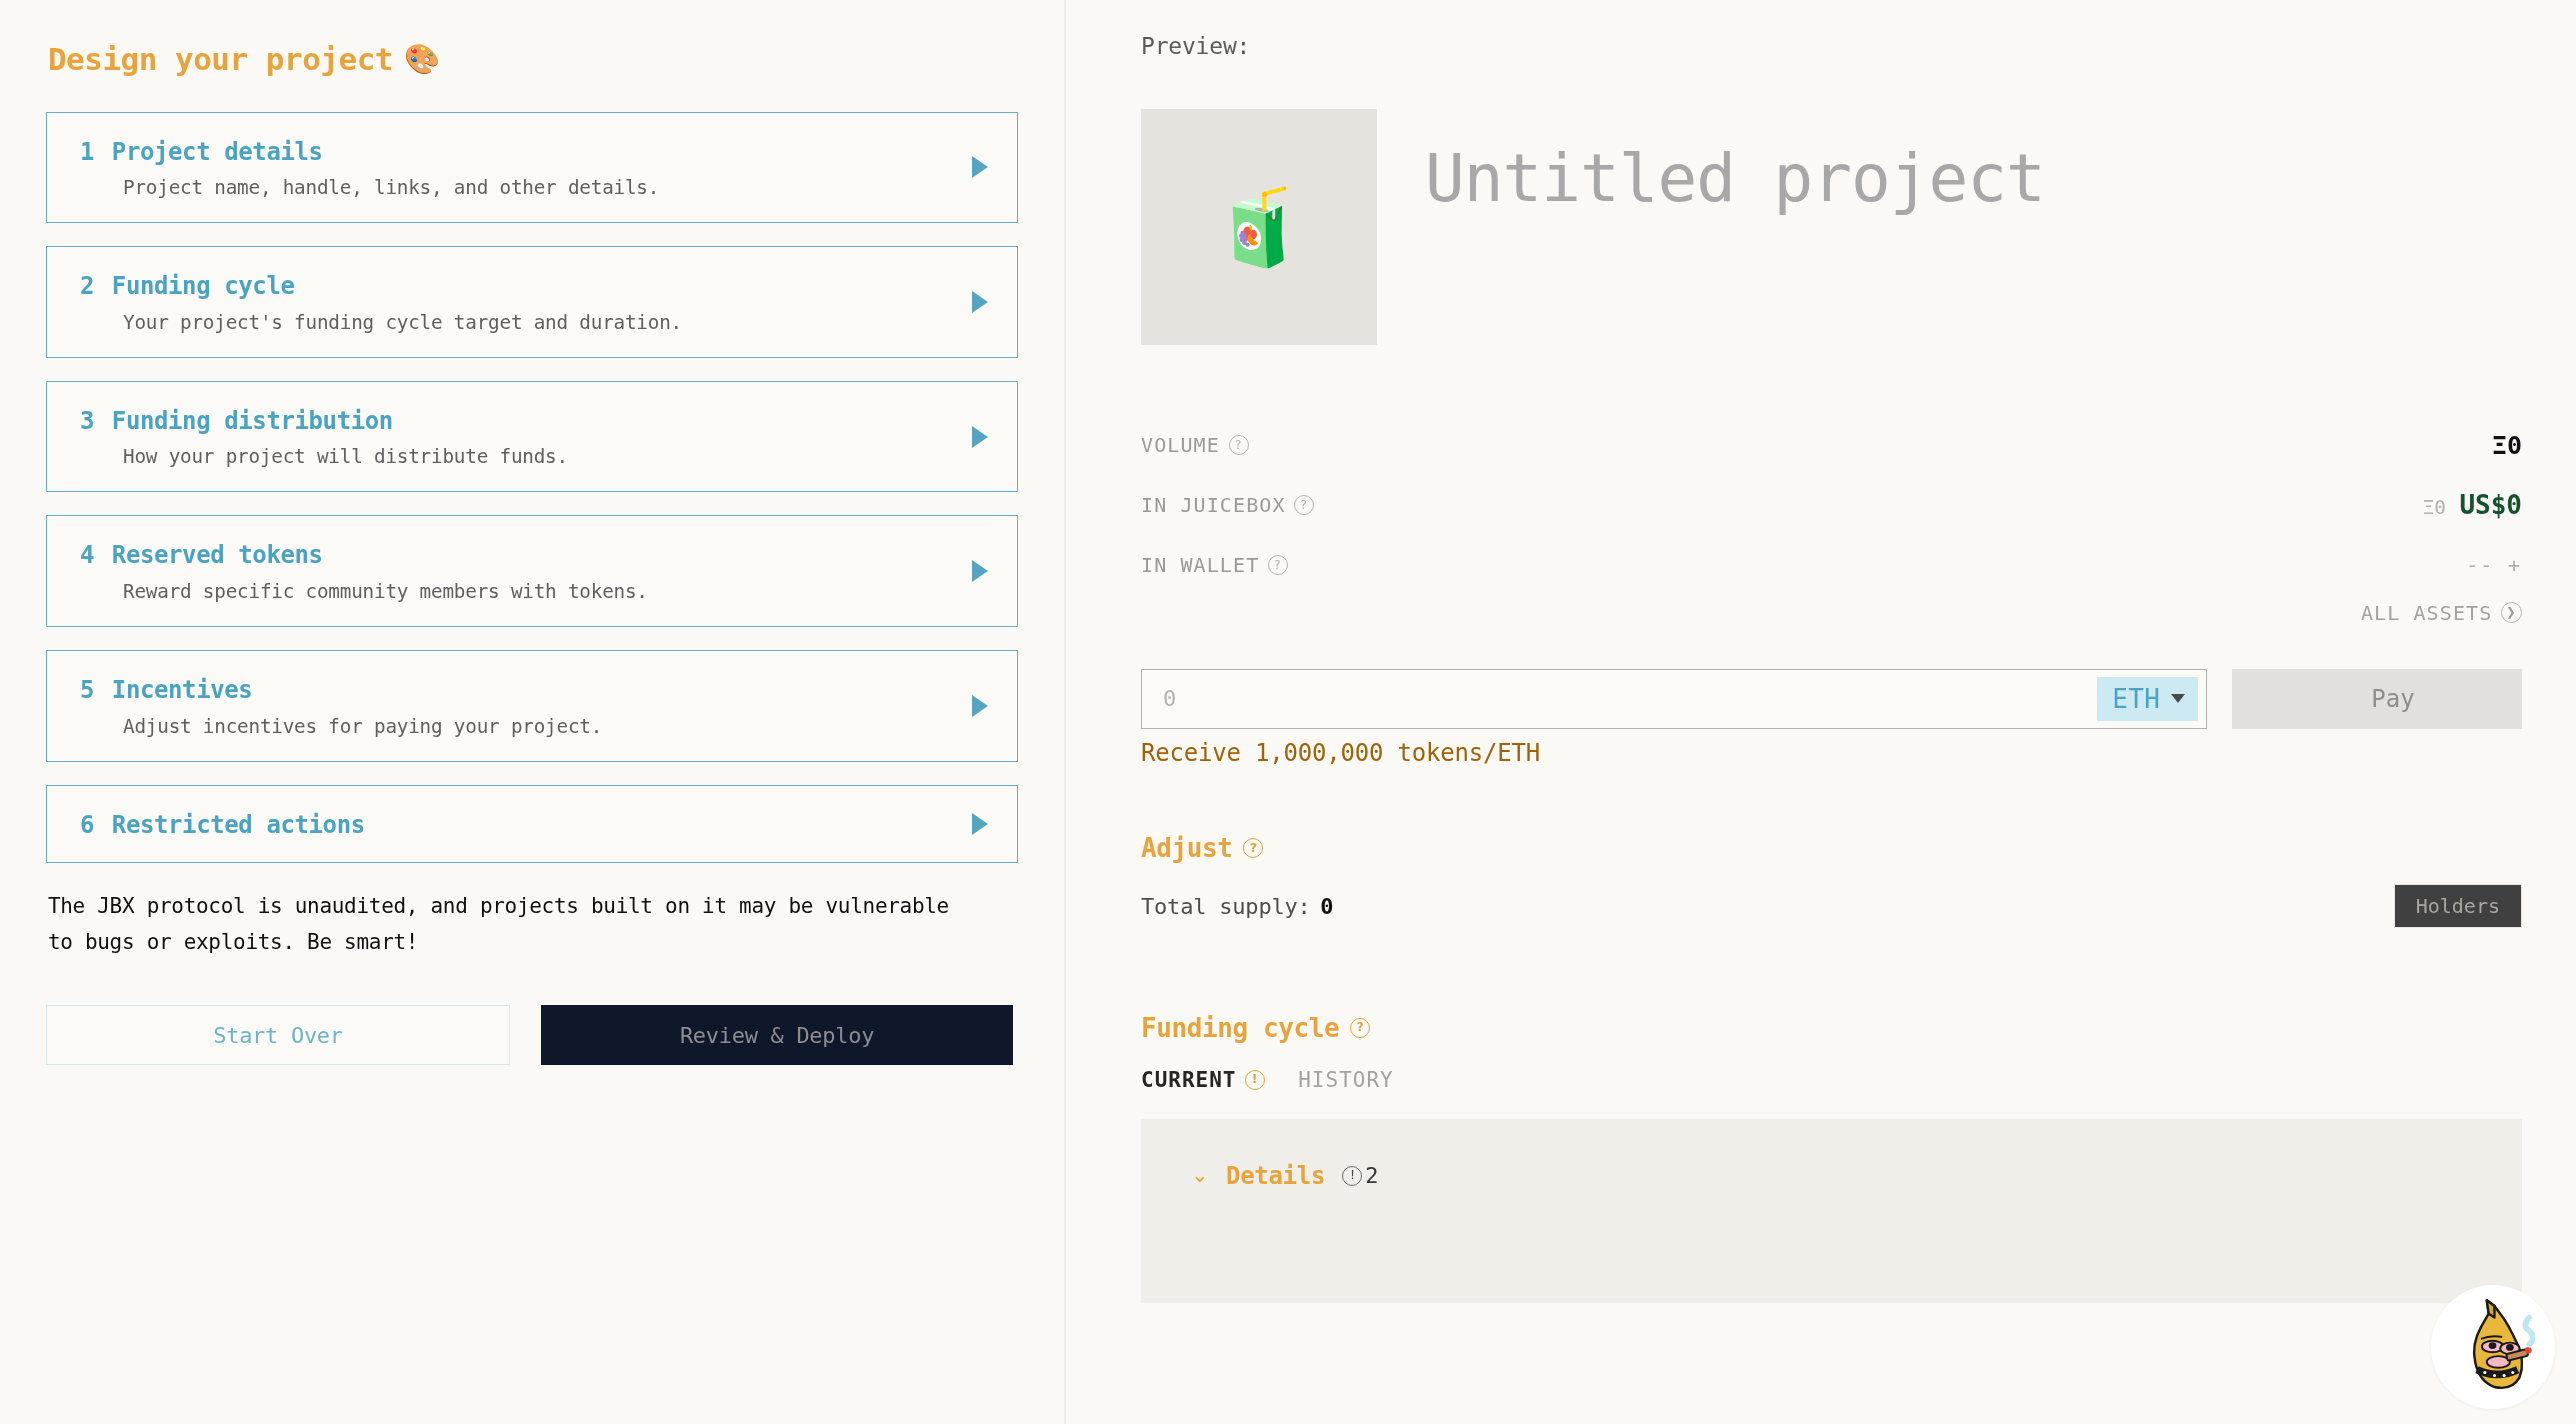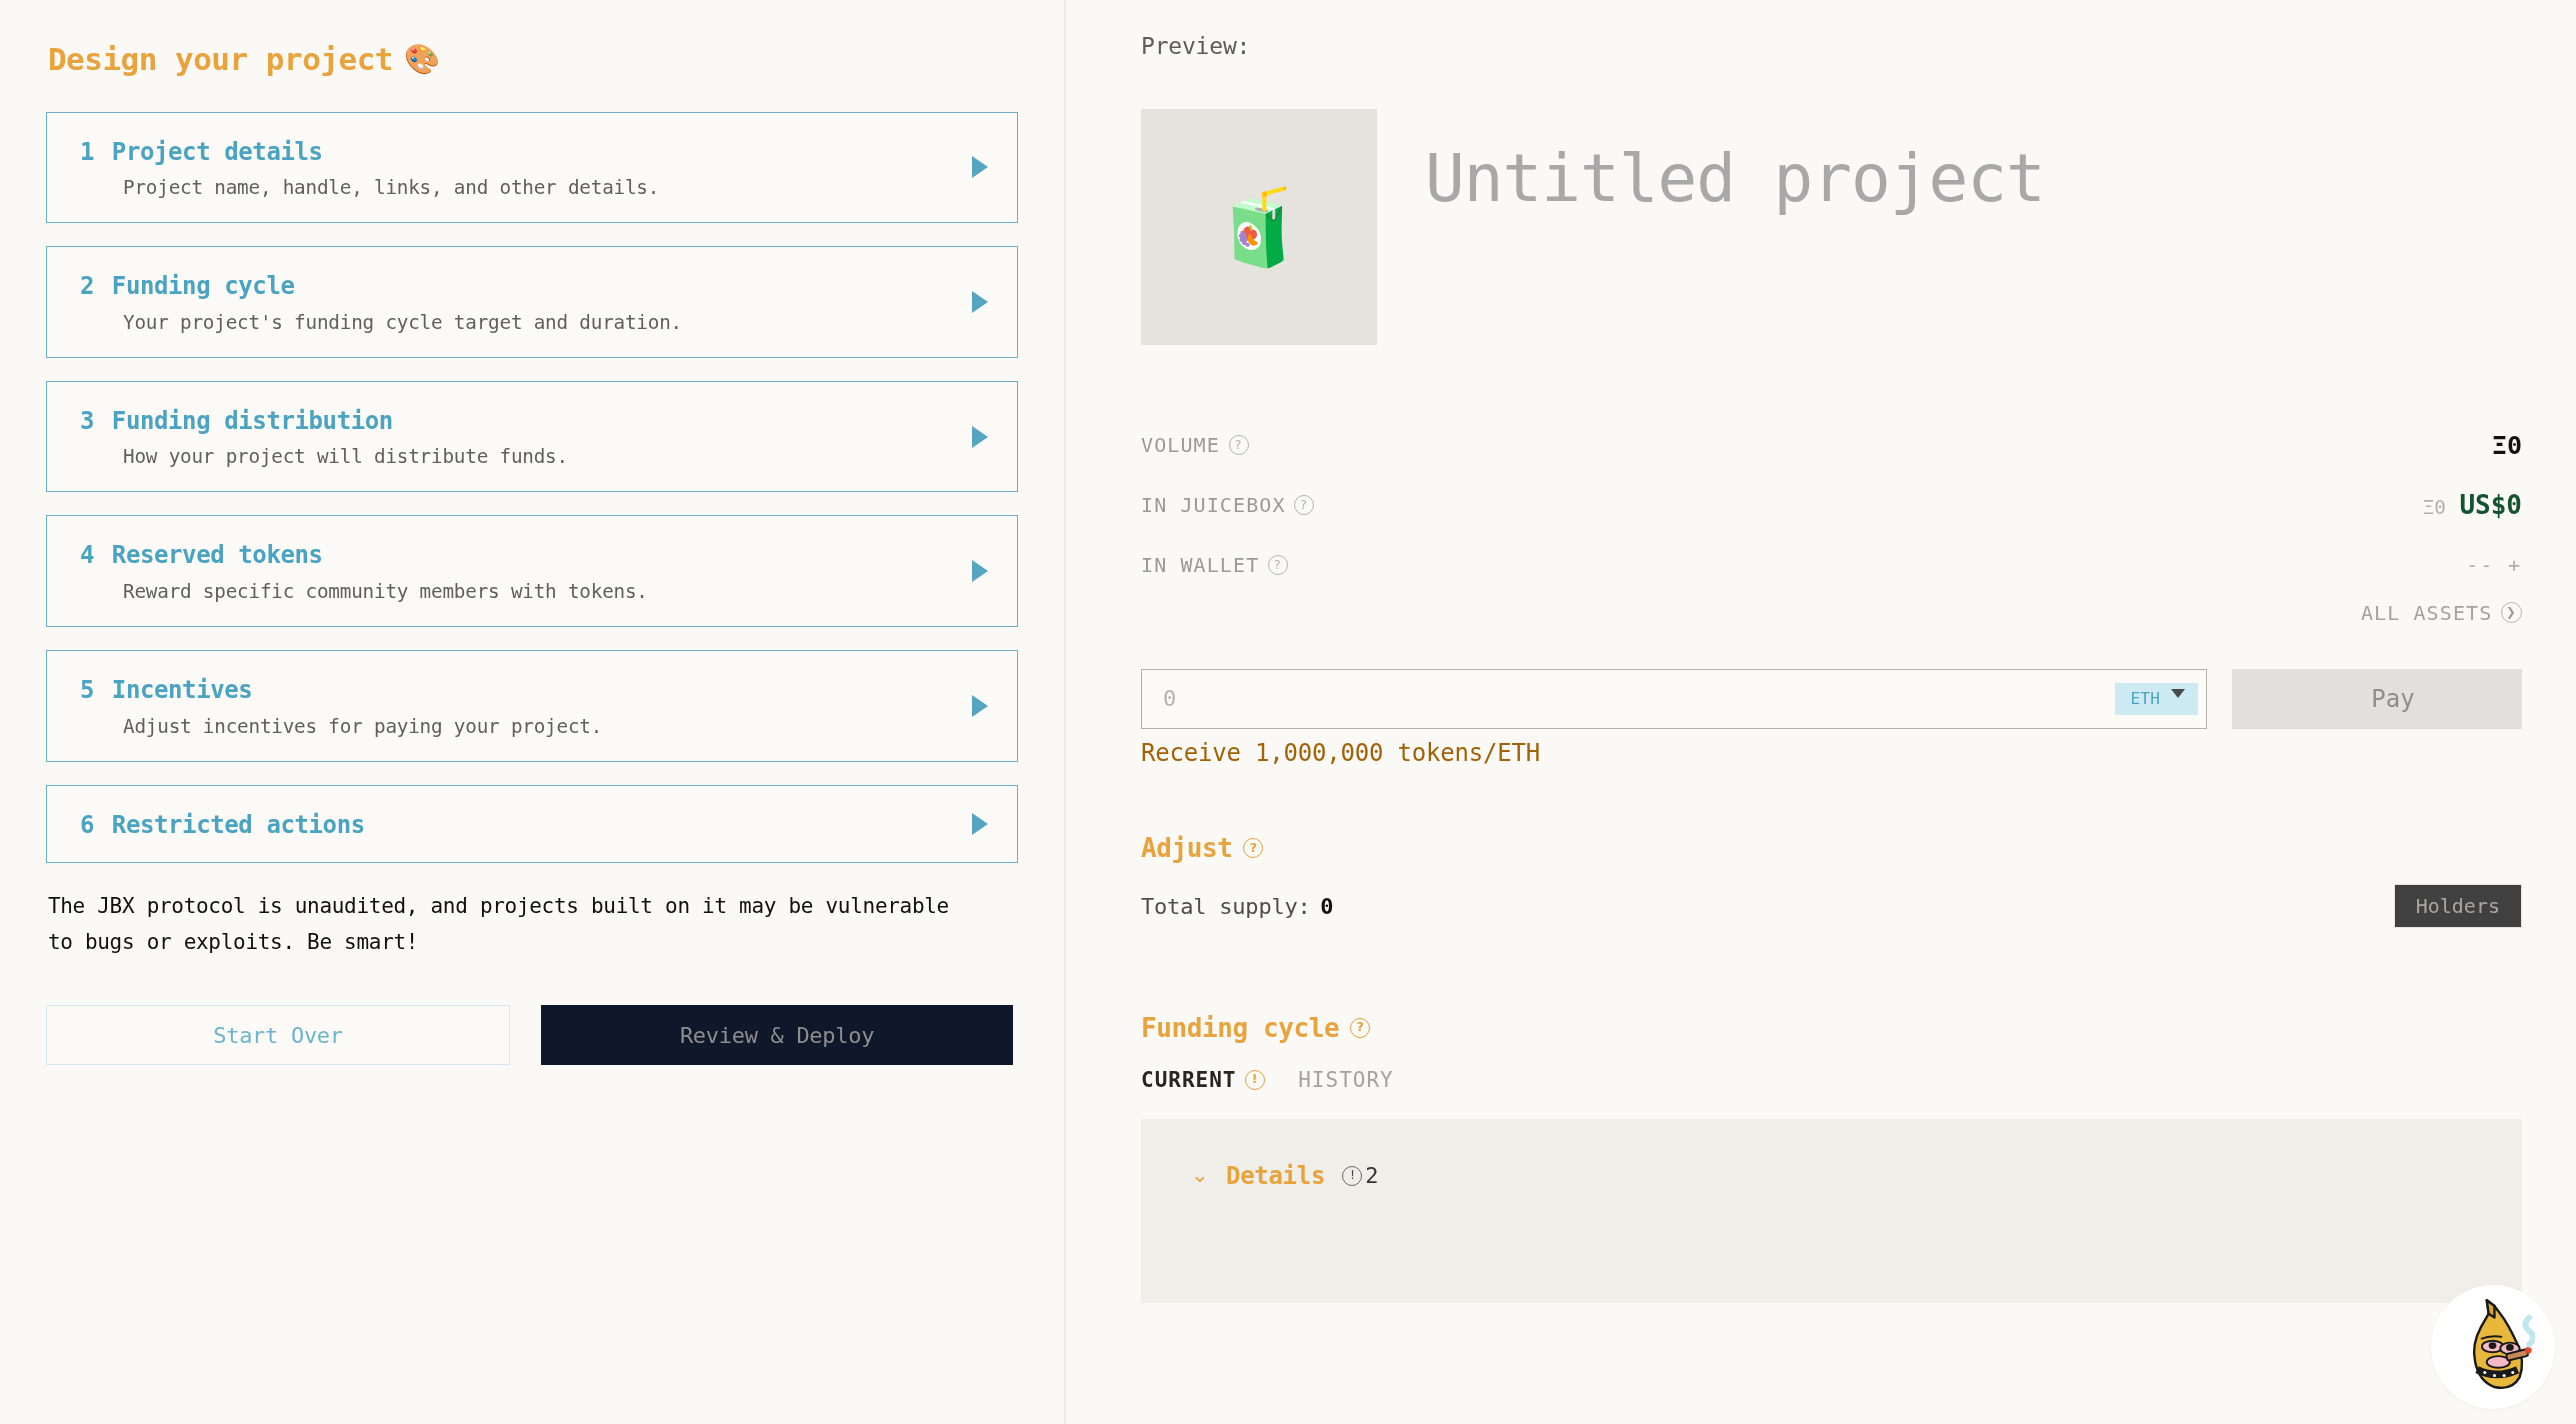--- a/index.html
+++ b/index.html
@@ -266,23 +266,24 @@
     outline: none;
     flex: 1;
     font-family: inherit;
     font-size: 22px;
     color: #3a3a3a;
   }
   .pay-input::placeholder { color: #b6b3ae; }
   .eth-select {
     background: #cdeaf3;
     color: #4aa3c0;
-    font-size: 16px;
+    font-size: 26px;
     padding: 6.8px 13.5px 6.8px 15.5px;
     display: flex;
+    align-items: center;
     gap: 10.6px;
     cursor: pointer;
     letter-spacing: 0.3px;
   }
   .caret-down {
     width: 0; height: 0;
     border-left: 7.7px solid transparent;
     border-right: 7.7px solid transparent;
     border-top: 9.7px solid #4a4a4a;
   }

